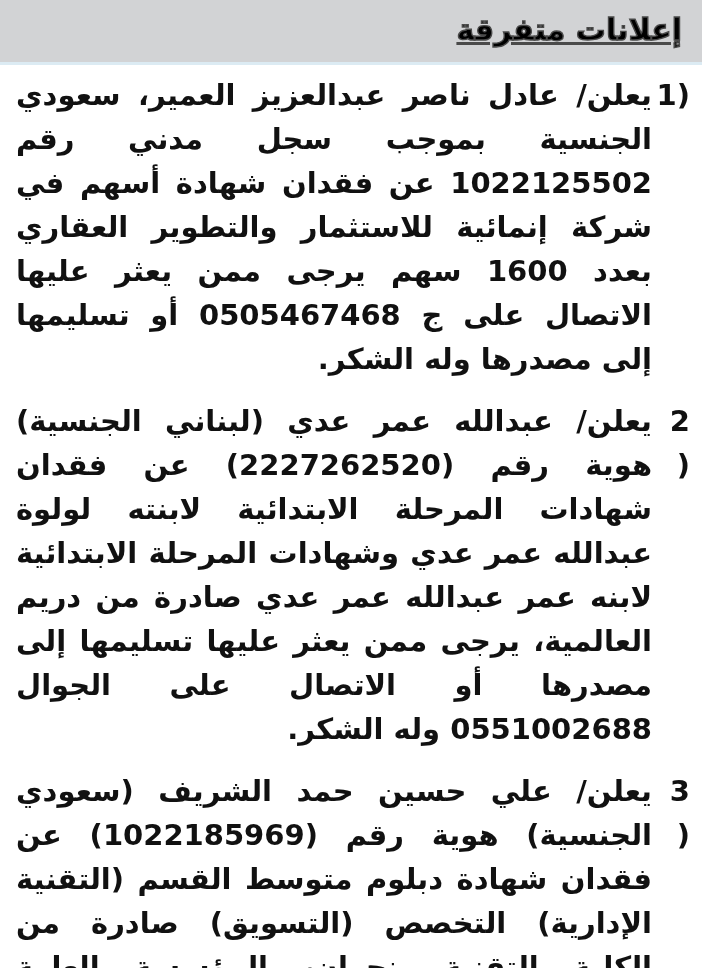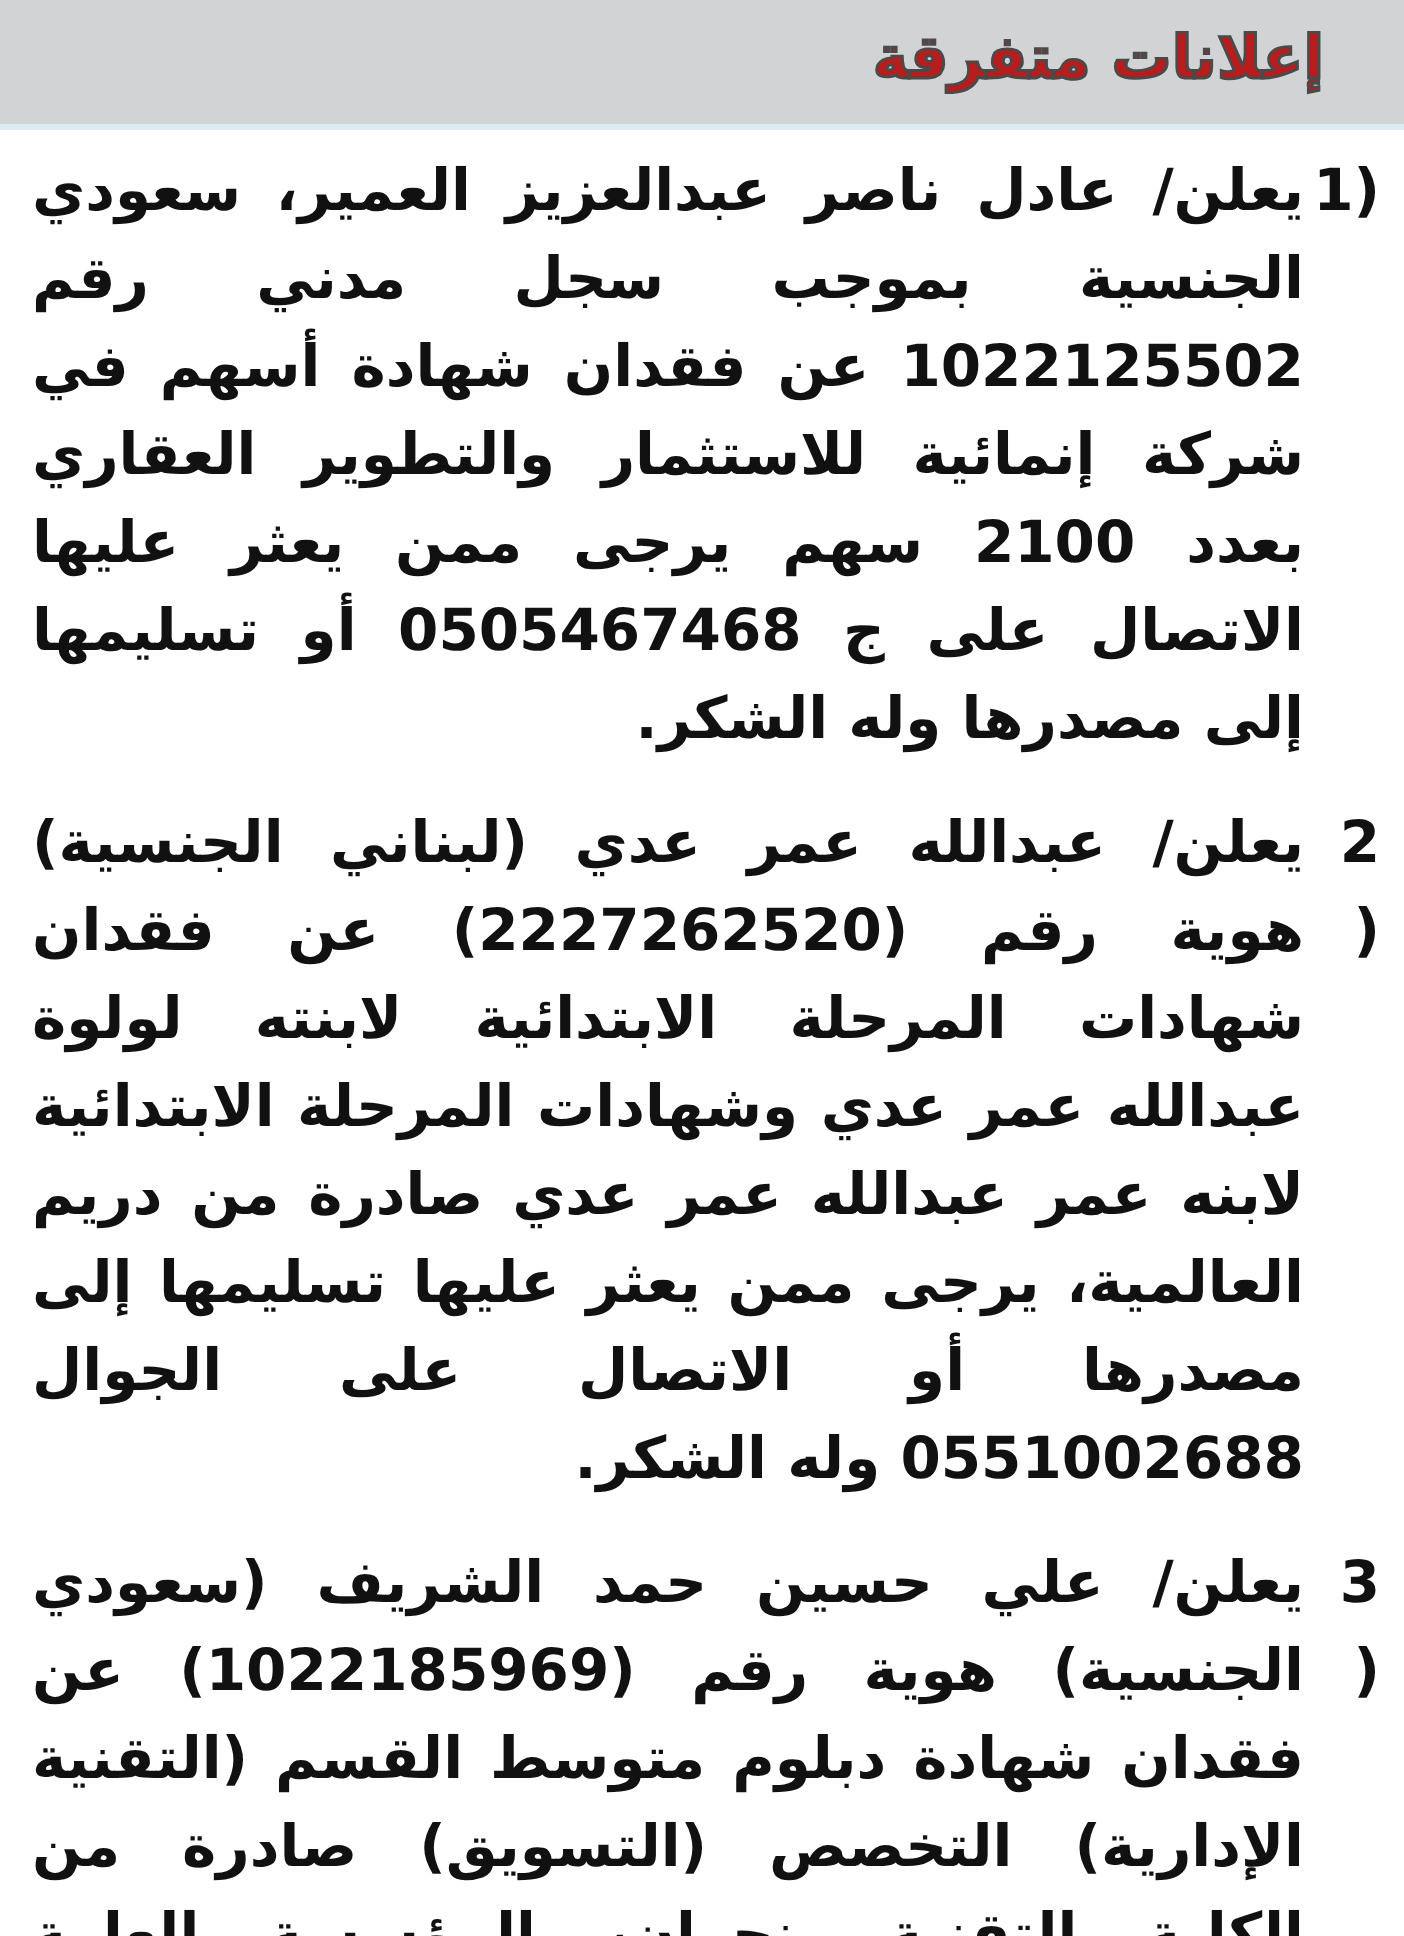--- a/index.html
+++ b/index.html
@@ -9,27 +9,28 @@
     font-family: "DejaVu Sans", sans-serif;
     color: #111111;
   }
   .header {
     height: 62px;
     background: #d2d3d5;
     border-bottom: 3px solid #dcebf3;
     position: relative;
   }
   .header-title {
-    position: absolute; right: 40px; top: 12px;
+    position: absolute; right: 20px; top: 12px;
     font-family: "DejaVu Sans", sans-serif;
     font-size: 30px; font-weight: bold;
-    color: #b91c1c;
+    color: #000000;
     -webkit-text-stroke: 1.4px #4a4a4a;
     letter-spacing: 0px;
     direction: rtl;
+    text-decoration: underline;
   }
   .content {
     direction: rtl;
     padding: 8px 12px 0 16px;
   }
   .ad {
     display: flex;
     direction: rtl;
     margin-bottom: 18px;
   }
@@ -56,21 +57,21 @@
 </head>
 <body>
 
 <div class="header">
   <div class="header-title">إعلانات متفرقة</div>
 </div>
 
 <div class="content">
   <div class="ad">
     <div class="ad-num"><span>1)</span></div>
-    <div class="ad-text">يعلن/ عادل ناصر عبدالعزيز العمير، سعودي الجنسية بموجب سجل مدني رقم 1022125502 عن فقدان شهادة أسهم في شركة إنمائية للاستثمار والتطوير العقاري بعدد 2100 سهم يرجى ممن يعثر عليها الاتصال على ج 0505467468 أو تسليمها إلى مصدرها وله الشكر.</div>
+    <div class="ad-text">يعلن/ عادل ناصر عبدالعزيز العمير، سعودي الجنسية بموجب سجل مدني رقم 1022125502 عن فقدان شهادة أسهم في شركة إنمائية للاستثمار والتطوير العقاري بعدد 1600 سهم يرجى ممن يعثر عليها الاتصال على ج 0505467468 أو تسليمها إلى مصدرها وله الشكر.</div>
   </div>
   <div class="ad">
     <div class="ad-num"><span>2 )</span></div>
     <div class="ad-text">يعلن/ عبدالله عمر عدي (لبناني الجنسية) هوية رقم (2227262520) عن فقدان شهادات المرحلة الابتدائية لابنته لولوة عبدالله عمر عدي وشهادات المرحلة الابتدائية لابنه عمر عبدالله عمر عدي صادرة من دريم العالمية، يرجى ممن يعثر عليها تسليمها إلى مصدرها أو الاتصال على الجوال 0551002688 وله الشكر.</div>
   </div>
   <div class="ad">
     <div class="ad-num"><span>3 )</span></div>
     <div class="ad-text">يعلن/ علي حسين حمد الشريف (سعودي الجنسية) هوية رقم (1022185969) عن فقدان شهادة دبلوم متوسط القسم (التقنية الإدارية) التخصص (التسويق) صادرة من الكلية التقنية بنجران، المؤسسة العامة للتدريب التقني والمهني، يرجى ممن يعثر عليها تسليمها إلى مصدرها أو الاتصال على جوال 0578263538 وله الشكر.</div>
   </div>
 </div>

